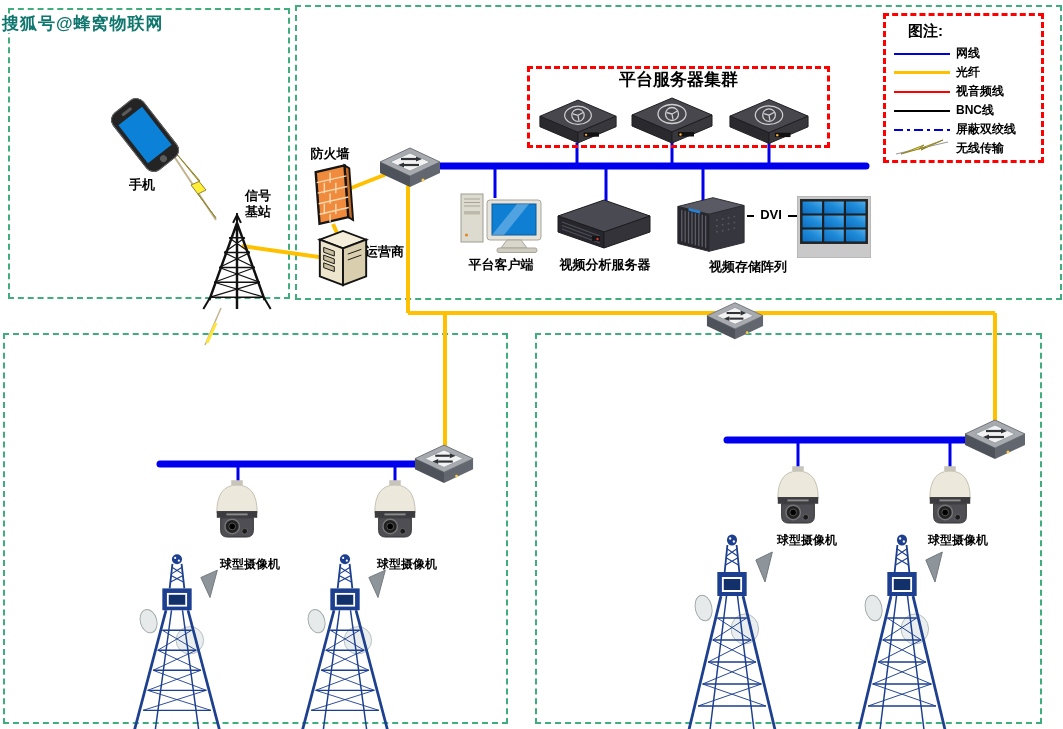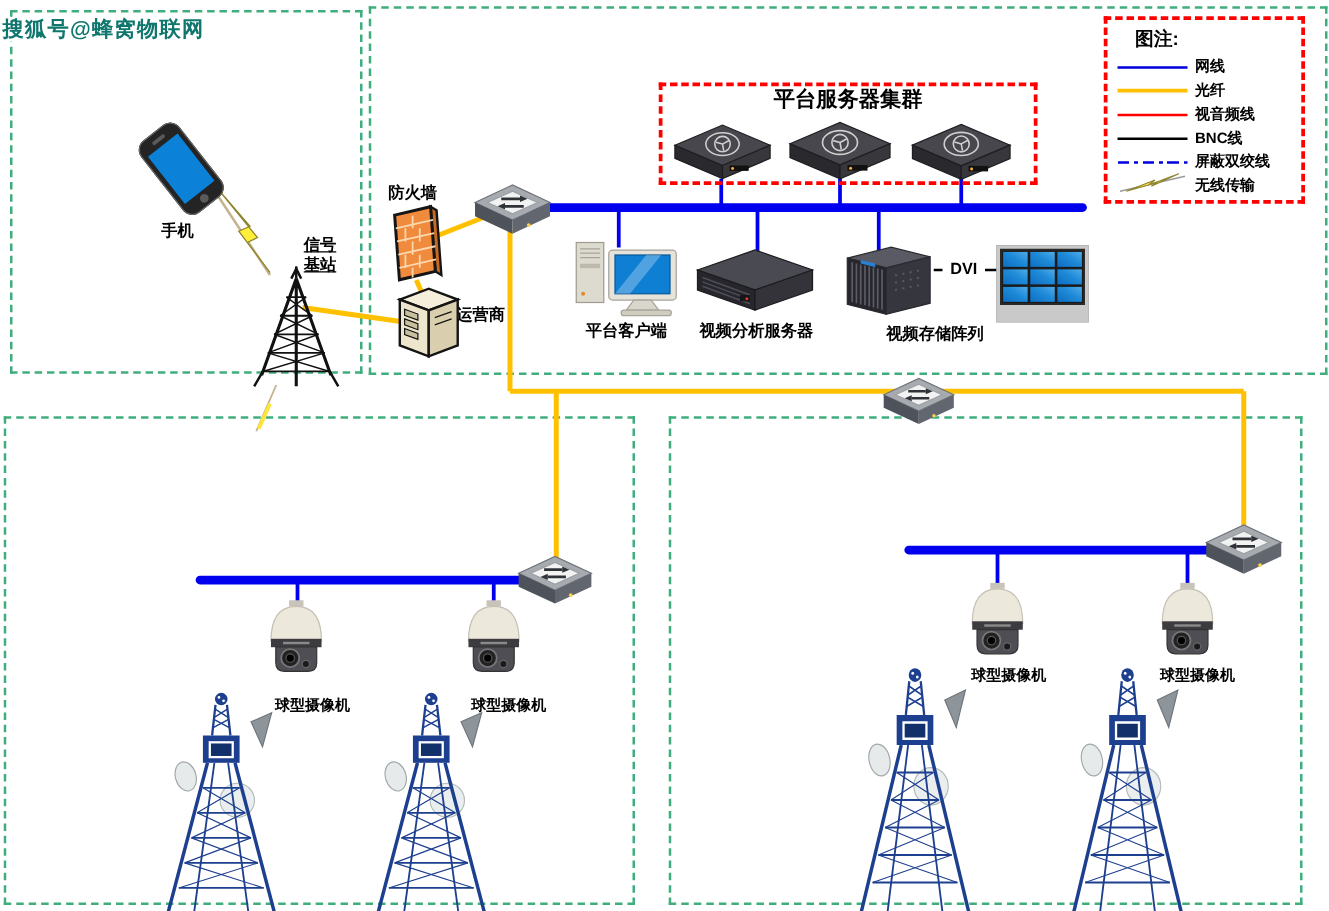--- a/index.html
+++ b/index.html
@@ -252,21 +252,21 @@
       <g fill="none" stroke="#111">
         <path d="M40 0 V10" stroke-width="2"></path>
         <path d="M36 10 L40 2 L44 10" stroke-width="2"></path>
         <path d="M40 10 L12 88 M40 10 L68 88 M40 10 V97" stroke-width="2.5"></path>
         <path d="M32 25 H48 M27 40 H53 M22 55 H58 M17 70 H63 M13 85 H67" stroke-width="1.5"></path>
         <path d="M32 25 L53 40 M48 25 L27 40 M27 40 L58 55 M53 40 L22 55 M22 55 L63 70 M58 55 L17 70 M17 70 L67 85 M63 70 L13 85" stroke-width="1.2"></path>
         <path d="M13 85 L6 97 M67 85 L74 97" stroke-width="2"></path>
       </g>
     </svg>
     </div>
-  <div class="lbl lbl13" style="left:243px;top:188px;width:30px;text-align:left;text-decoration:underline;">信号基站</div>
+  <div class="lbl lbl13" style="left:243px;top:188px;width:30px;text-align:center;">信号基站</div>
 
   <div class="dev" style="left:455px;top:190px;">
     <svg width="92" height="64" viewBox="0 0 92 64">
       <rect x="6" y="4" width="22" height="48" fill="#dddacf" stroke="#a09c90"></rect>
       <path d="M9 9 H25 M9 12.5 H25 M9 16 H25" stroke="#a8a49a" fill="none"></path>
       <rect x="9" y="21" width="16" height="3.5" fill="#bdb9ac"></rect>
       <circle cx="11.5" cy="45" r="1.6" fill="#e08a2a"></circle>
       <rect x="32" y="10" width="54" height="40" rx="3" fill="#e6e3da" stroke="#a8a49a"></rect>
       <rect x="37" y="14" width="44" height="31" fill="#0f7fd4" stroke="#0a5a98"></rect>
       <polygon points="37,45 62,14 74,14 49,45" fill="rgba(255,255,255,0.28)"></polygon>

